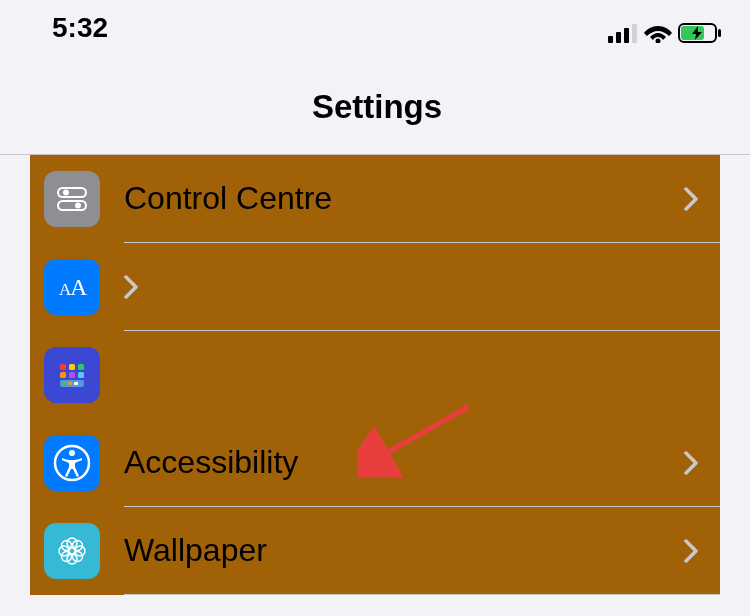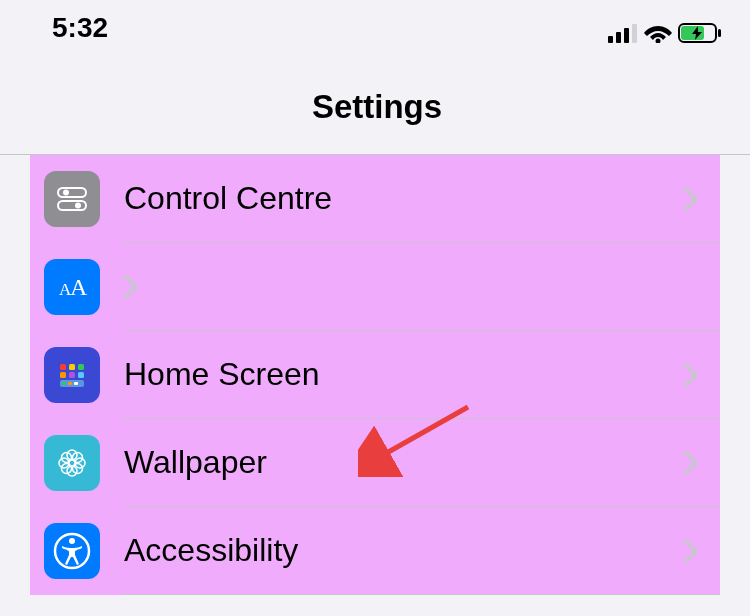--- a/index.html
+++ b/index.html
@@ -40,21 +40,21 @@
       text-align: center;
       padding: 36px 0 28px 4px;
       border-bottom: 1px solid #c6c6c8;
     }
     .header-title {
       font-size: 33px;
       font-weight: 700;
       color: #000;
     }
     .list-container {
-      background: #f0abfc;
+      background: #a16207;
       margin: 0 30px;
     }
     .list-row {
       display: flex;
       align-items: center;
       height: 88px;
       padding: 0 0 0 14px;
       position: relative;
     }
     .row-icon {
@@ -181,22 +181,32 @@
         <rect x="26" y="9" width="6" height="6" rx="1.5" fill="#34c759"></rect>
         <rect x="8" y="17" width="6" height="6" rx="1.5" fill="#ff9500"></rect>
         <rect x="17" y="17" width="6" height="6" rx="1.5" fill="#af52de"></rect>
         <rect x="26" y="17" width="6" height="6" rx="1.5" fill="#5ac8fa"></rect>
         <rect x="8" y="25" width="24" height="7" rx="2" fill="#5998e0"></rect>
         <rect x="10" y="27" width="4" height="3" rx="1" fill="#34c759"></rect>
         <rect x="16" y="27" width="4" height="3" rx="1" fill="#ff9500"></rect>
         <rect x="22" y="27" width="4" height="3" rx="1" fill="#ffffff"></rect>
       </svg>
     </div>
-    <div class="row-content">
-      <span class="row-label">Home Screen</span>
+  </div>
+
+  <div class="list-row">
+    <div class="row-icon icon-accessibility">
+      <svg width="44" height="44" viewBox="0 0 44 44">
+        <circle cx="22" cy="22" r="17" fill="none" stroke="#fff" stroke-width="2.5"></circle>
+        <circle cx="22" cy="12" r="3" fill="#fff"></circle>
+        <path d="M12 17 C16 19 20 19 22 19 C24 19 28 19 32 17 L32 19 C28 21 25 21 25 23 L25 26 L29 35 L27 36 L23 28 L22 28 L21 28 L17 36 L15 35 L19 26 L19 23 C19 21 16 21 12 19 Z" fill="#fff"></path>
+      </svg>
+    </div>
+    <div class="row-content">
+      <span class="row-label">Accessibility</span>
       <span class="chevron">
         <svg width="14" height="24" viewBox="0 0 14 24">
             <path d="M2 2 L12 12 L2 22" stroke="#c7c7cc" stroke-width="3.5" fill="none" stroke-linecap="round" stroke-linejoin="round"></path>
           </svg>
       </span>
     </div>
   </div>
 
   <div class="list-row">
     <div class="row-icon icon-wallpaper">
@@ -217,38 +227,20 @@
     <div class="row-content">
       <span class="row-label">Wallpaper</span>
       <span class="chevron">
         <svg width="14" height="24" viewBox="0 0 14 24">
             <path d="M2 2 L12 12 L2 22" stroke="#c7c7cc" stroke-width="3.5" fill="none" stroke-linecap="round" stroke-linejoin="round"></path>
           </svg>
       </span>
     </div>
   </div>
 
-  <div class="list-row">
-    <div class="row-icon icon-accessibility">
-      <svg width="44" height="44" viewBox="0 0 44 44">
-        <circle cx="22" cy="22" r="17" fill="none" stroke="#fff" stroke-width="2.5"></circle>
-        <circle cx="22" cy="12" r="3" fill="#fff"></circle>
-        <path d="M12 17 C16 19 20 19 22 19 C24 19 28 19 32 17 L32 19 C28 21 25 21 25 23 L25 26 L29 35 L27 36 L23 28 L22 28 L21 28 L17 36 L15 35 L19 26 L19 23 C19 21 16 21 12 19 Z" fill="#fff"></path>
-      </svg>
-    </div>
-    <div class="row-content">
-      <span class="row-label">Accessibility</span>
-      <span class="chevron">
-        <svg width="14" height="24" viewBox="0 0 14 24">
-            <path d="M2 2 L12 12 L2 22" stroke="#c7c7cc" stroke-width="3.5" fill="none" stroke-linecap="round" stroke-linejoin="round"></path>
-          </svg>
-      </span>
-    </div>
-  </div>
-
 </div>
 
 <div class="arrow-annotation">
   <svg width="120" height="80" viewBox="0 0 120 80">
     <defs>
       <marker id="arrowhead" markerWidth="12" markerHeight="12" refX="3" refY="6" orient="auto">
         <path d="M0,0 L0,12 L12,6 Z" fill="#e83e3e"></path>
       </marker>
     </defs>
     <line x1="110" y1="10" x2="18" y2="62" stroke="#e83e3e" stroke-width="5" marker-end="url(#arrowhead)"></line>

